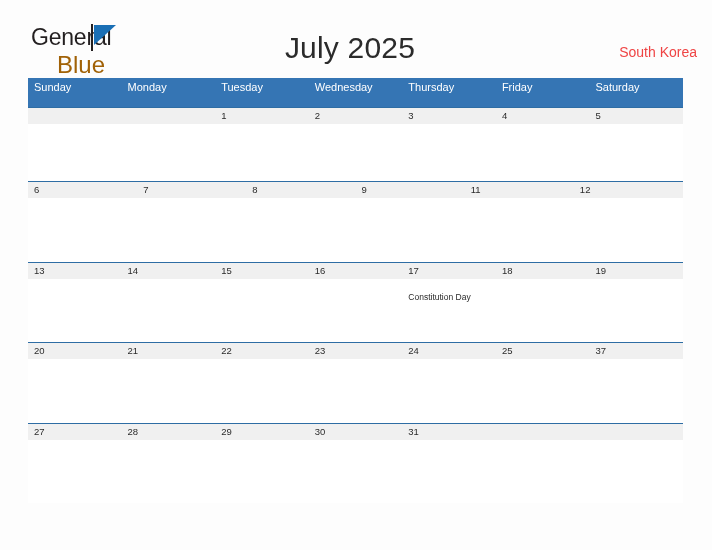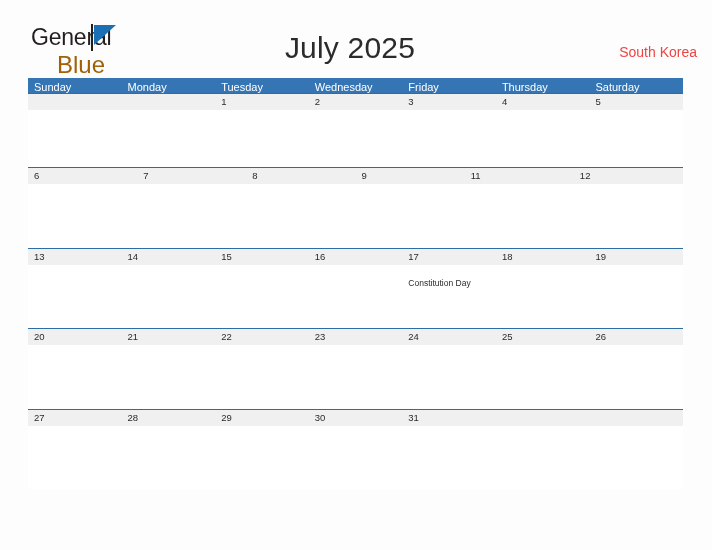--- a/index.html
+++ b/index.html
@@ -95,21 +95,21 @@
   .calendar {
     position: absolute;
     left: 28px;
     top: 78px;
     width: 655px;
   }
 
   .weekdays {
     display: flex;
     background: #3575b4;
-    height: 15px;
+    height: 29px;
   }
   .weekday {
     flex: 1 1 0;
     color: #ffffff;
     font-size: 11px;
     line-height: 18px;
     padding-left: 6px;
     box-sizing: border-box;
     white-space: nowrap;
   }
@@ -185,22 +185,22 @@
 
   </div>
 
   <div class="calendar">
 
     <div class="weekdays">
       <div class="weekday">Sunday</div>
       <div class="weekday">Monday</div>
       <div class="weekday">Tuesday</div>
       <div class="weekday">Wednesday</div>
+      <div class="weekday">Thursday</div>
       <div class="weekday">Friday</div>
-      <div class="weekday">Thursday</div>
       <div class="weekday">Saturday</div>
     </div>
 
     <div id="weeks-container">
         <div class="week first">
           <div class="day empty">
             <span class="day-num"></span>
             <span class="day-events"></span>
           </div>
           <div class="day empty">
@@ -305,21 +305,21 @@
           </div>
           <div class="day">
             <span class="day-num">24</span>
             <span class="day-events"></span>
           </div>
           <div class="day">
             <span class="day-num">25</span>
             <span class="day-events"></span>
           </div>
           <div class="day">
-            <span class="day-num">26</span>
+            <span class="day-num">37</span>
             <span class="day-events"></span>
           </div>
         </div>
         <div class="week">
           <div class="day">
             <span class="day-num">27</span>
             <span class="day-events"></span>
           </div>
           <div class="day">
             <span class="day-num">28</span>

